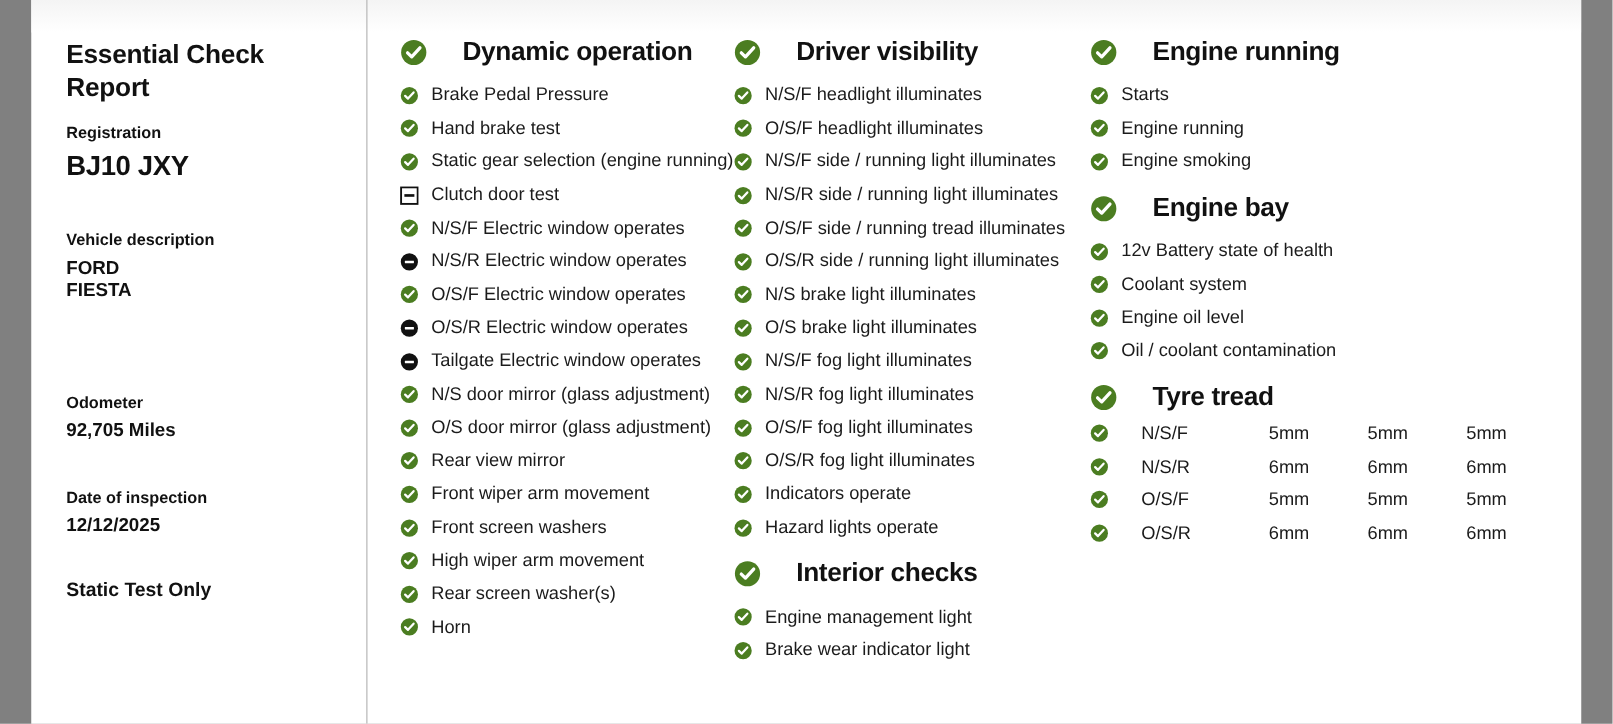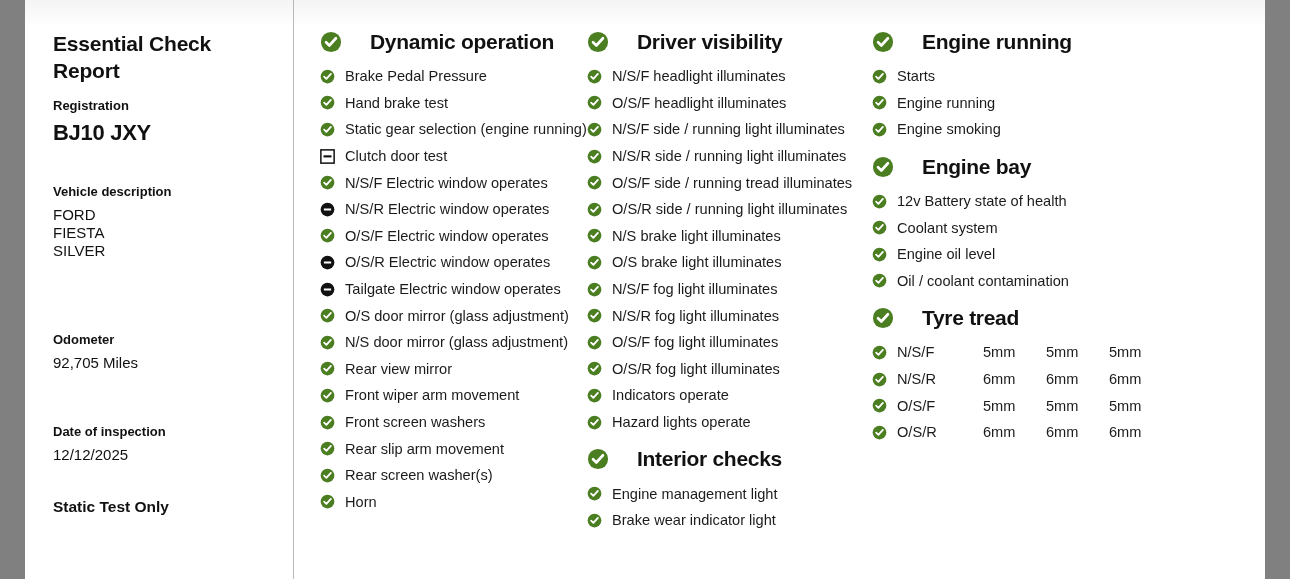--- a/index.html
+++ b/index.html
@@ -65,30 +65,30 @@
   }
   .field-reg {
     font-size: 22px;
     font-weight: bold;
     color: #111111;
     margin: 0 0 38px 0;
     letter-spacing: -0.3px;
   }
   .field-value {
     font-size: 15px;
-    font-weight: normal;
+    font-weight: bold;
     color: #111111;
     margin: 0;
     line-height: 18px;
   }
   .desc-block {
     margin: 0 0 72px 0;
   }
   .block-gap-sm { margin-bottom: 34px; }
-  .block-gap-md { margin-bottom: 52px; }
+  .block-gap-md { margin-bottom: 36px; }
   .static-note {
     font-size: 15.5px;
     font-weight: bold;
     color: #111111;
     margin: 0;
   }
   
   .columns {
     position: absolute;
     left: 269px;
@@ -129,22 +129,21 @@
     height: 26.6px;
   }
   .item .label {
     font-size: 14.6px;
     color: #1b1b1b;
     white-space: nowrap;
   }
   
   .tyre-row {
     display: flex;
-    align-items: center;
-    gap: 10px;
+    gap: 26px;
     height: 26.6px;
   }
   .tyre-row .pos {
     font-size: 14.6px;
     color: #1b1b1b;
     width: 76px;
     flex: none;
   }
   .tyre-row .mm {
     font-size: 14.6px;
@@ -169,21 +168,20 @@
 
     <div>
       <div class="field-label">Registration</div>
       <div class="field-reg">BJ10 JXY</div>
     </div>
 
     <div class="desc-block">
       <div class="field-label">Vehicle description</div>
       <div class="field-value">FORD</div>
       <div class="field-value">FIESTA</div>
-      <div class="field-value">SILVER</div>
     </div>
 
     <div class="block-gap-md">
       <div class="field-label">Odometer</div>
       <div class="field-value">92,705 Miles</div>
     </div>
 
     <div class="block-gap-sm">
       <div class="field-label">Date of inspection</div>
       <div class="field-value">12/12/2025</div>
@@ -265,34 +263,34 @@
               <circle cx="12" cy="12" r="11" fill="#111111"></circle>
               <rect x="6.2" y="10.4" width="11.6" height="3.2" rx="0.4" fill="#ffffff"></rect>
             </svg>
             <span class="label">Tailgate Electric window operates</span>
           </div>
           <div class="item">
             <svg class="icon icon-sm" viewBox="0 0 24 24">
               <circle cx="12" cy="12" r="11" fill="#4b7d21"></circle>
               <path d="M6.6 12.3 L10.2 15.8 L17.4 7.9" fill="none" stroke="#ffffff" stroke-width="2.9" stroke-linecap="round" stroke-linejoin="round"></path>
             </svg>
+            <span class="label">N/S door mirror (glass adjustment)</span>
+          </div>
+          <div class="item">
+            <svg class="icon icon-sm" viewBox="0 0 24 24">
+              <circle cx="12" cy="12" r="11" fill="#4b7d21"></circle>
+              <path d="M6.6 12.3 L10.2 15.8 L17.4 7.9" fill="none" stroke="#ffffff" stroke-width="2.9" stroke-linecap="round" stroke-linejoin="round"></path>
+            </svg>
             <span class="label">O/S door mirror (glass adjustment)</span>
           </div>
           <div class="item">
             <svg class="icon icon-sm" viewBox="0 0 24 24">
               <circle cx="12" cy="12" r="11" fill="#4b7d21"></circle>
               <path d="M6.6 12.3 L10.2 15.8 L17.4 7.9" fill="none" stroke="#ffffff" stroke-width="2.9" stroke-linecap="round" stroke-linejoin="round"></path>
             </svg>
-            <span class="label">N/S door mirror (glass adjustment)</span>
-          </div>
-          <div class="item">
-            <svg class="icon icon-sm" viewBox="0 0 24 24">
-              <circle cx="12" cy="12" r="11" fill="#4b7d21"></circle>
-              <path d="M6.6 12.3 L10.2 15.8 L17.4 7.9" fill="none" stroke="#ffffff" stroke-width="2.9" stroke-linecap="round" stroke-linejoin="round"></path>
-            </svg>
             <span class="label">Rear view mirror</span>
           </div>
           <div class="item">
             <svg class="icon icon-sm" viewBox="0 0 24 24">
               <circle cx="12" cy="12" r="11" fill="#4b7d21"></circle>
               <path d="M6.6 12.3 L10.2 15.8 L17.4 7.9" fill="none" stroke="#ffffff" stroke-width="2.9" stroke-linecap="round" stroke-linejoin="round"></path>
             </svg>
             <span class="label">Front wiper arm movement</span>
           </div>
           <div class="item">
@@ -300,21 +298,21 @@
               <circle cx="12" cy="12" r="11" fill="#4b7d21"></circle>
               <path d="M6.6 12.3 L10.2 15.8 L17.4 7.9" fill="none" stroke="#ffffff" stroke-width="2.9" stroke-linecap="round" stroke-linejoin="round"></path>
             </svg>
             <span class="label">Front screen washers</span>
           </div>
           <div class="item">
             <svg class="icon icon-sm" viewBox="0 0 24 24">
               <circle cx="12" cy="12" r="11" fill="#4b7d21"></circle>
               <path d="M6.6 12.3 L10.2 15.8 L17.4 7.9" fill="none" stroke="#ffffff" stroke-width="2.9" stroke-linecap="round" stroke-linejoin="round"></path>
             </svg>
-            <span class="label">Rear slip arm movement</span>
+            <span class="label">High wiper arm movement</span>
           </div>
           <div class="item">
             <svg class="icon icon-sm" viewBox="0 0 24 24">
               <circle cx="12" cy="12" r="11" fill="#4b7d21"></circle>
               <path d="M6.6 12.3 L10.2 15.8 L17.4 7.9" fill="none" stroke="#ffffff" stroke-width="2.9" stroke-linecap="round" stroke-linejoin="round"></path>
             </svg>
             <span class="label">Rear screen washer(s)</span>
           </div>
           <div class="item">
             <svg class="icon icon-sm" viewBox="0 0 24 24">

